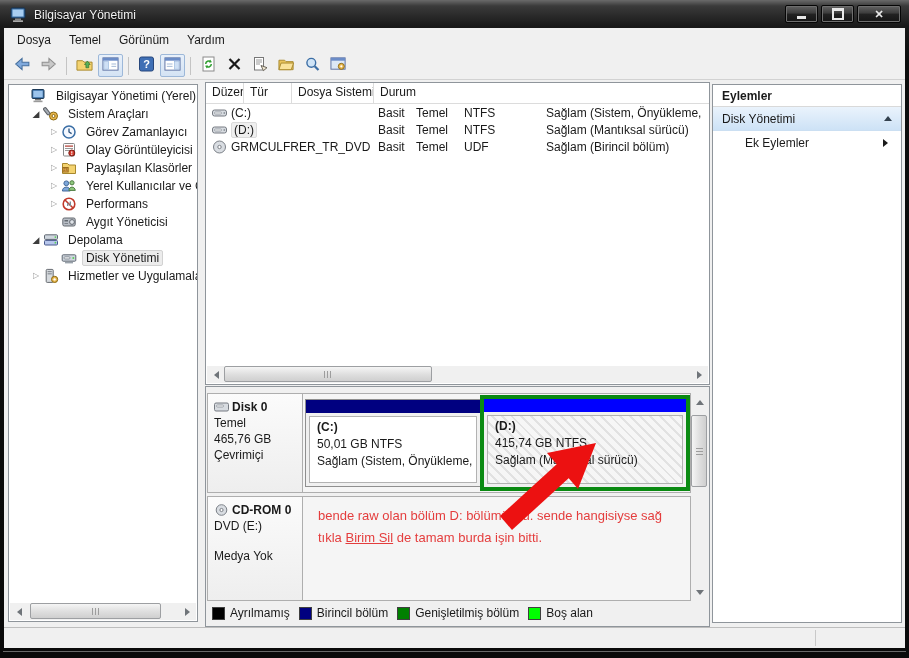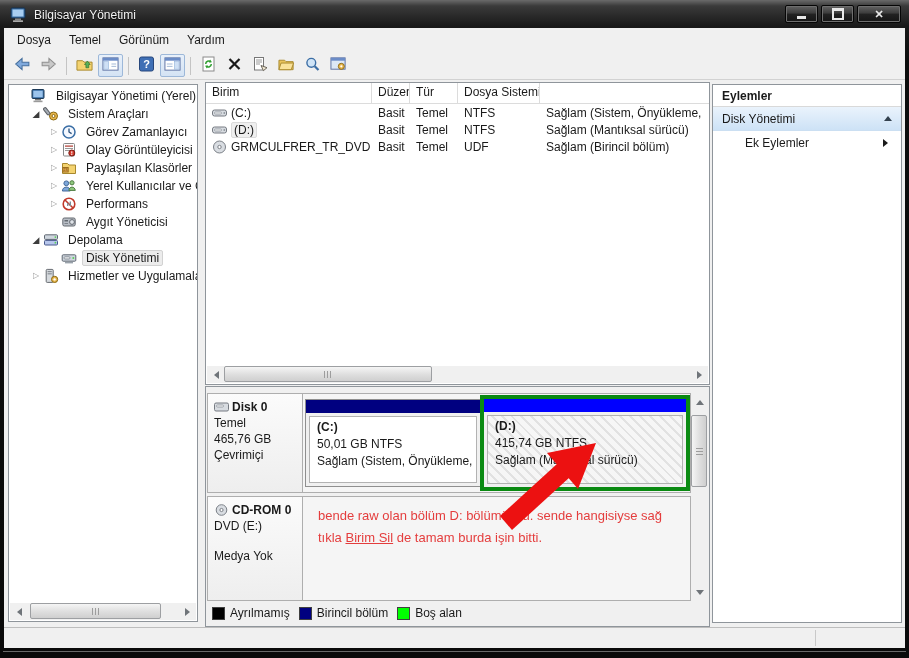--- a/index.html
+++ b/index.html
@@ -365,24 +365,24 @@
           <div class="sb-btn">
               <span class="tri-r"></span>
             </div>
         </div>
       </div>
 
       <div id="middle-pane">
 
         <div id="list-view">
           <div id="list-header">
-              <div class="hcell" style="width: 166px;">Birim</div>
               <div class="hcell" style="width: 38px;">Düzen</div>
               <div class="hcell" style="width: 48px;">Tür</div>
               <div class="hcell" style="width: 82px;">Dosya Sistemi</div>
+              <div class="hcell" style="width: 165px; flex: 1 1 0%; border-right: none;">Durum</div>
             </div>
           <div id="list-rows">
               <div class="t-row">
                 <div class="tcell" style="width: 166px;">
                   <span class="row-icon"><svg viewBox="0 0 15 14">
                       <rect x="0.5" y="4" width="14" height="6" rx="2" fill="#d8dce1" stroke="#767b82"></rect>
                       <rect x="2.5" y="6" width="7" height="2" rx="1" fill="#fff" stroke="#9aa0a7"></rect>
                       <circle cx="12.3" cy="7" r=".9" fill="#8f959c"></circle>
                     </svg></span>
                   <span>(C:)</span>
@@ -507,20 +507,24 @@
           <div id="legend">
               <div class="leg-item">
                 <span class="leg-swatch" style="background: rgb(0, 0, 0);"></span>
                 <span>Ayrılmamış</span>
               </div>
               <div class="leg-item">
                 <span class="leg-swatch" style="background: rgb(0, 0, 128);"></span>
                 <span>Birincil bölüm</span>
               </div>
               <div class="leg-item">
+                <span class="leg-swatch" style="background: rgb(0, 128, 0);"></span>
+                <span>Genişletilmiş bölüm</span>
+              </div>
+              <div class="leg-item">
                 <span class="leg-swatch" style="background: rgb(0, 255, 0);"></span>
                 <span>Boş alan</span>
               </div>
             </div>
         </div>
       </div>
 
       <div id="actions-pane" class="pane">
         <div id="ap-header">Eylemler</div>
         <div id="ap-group">

